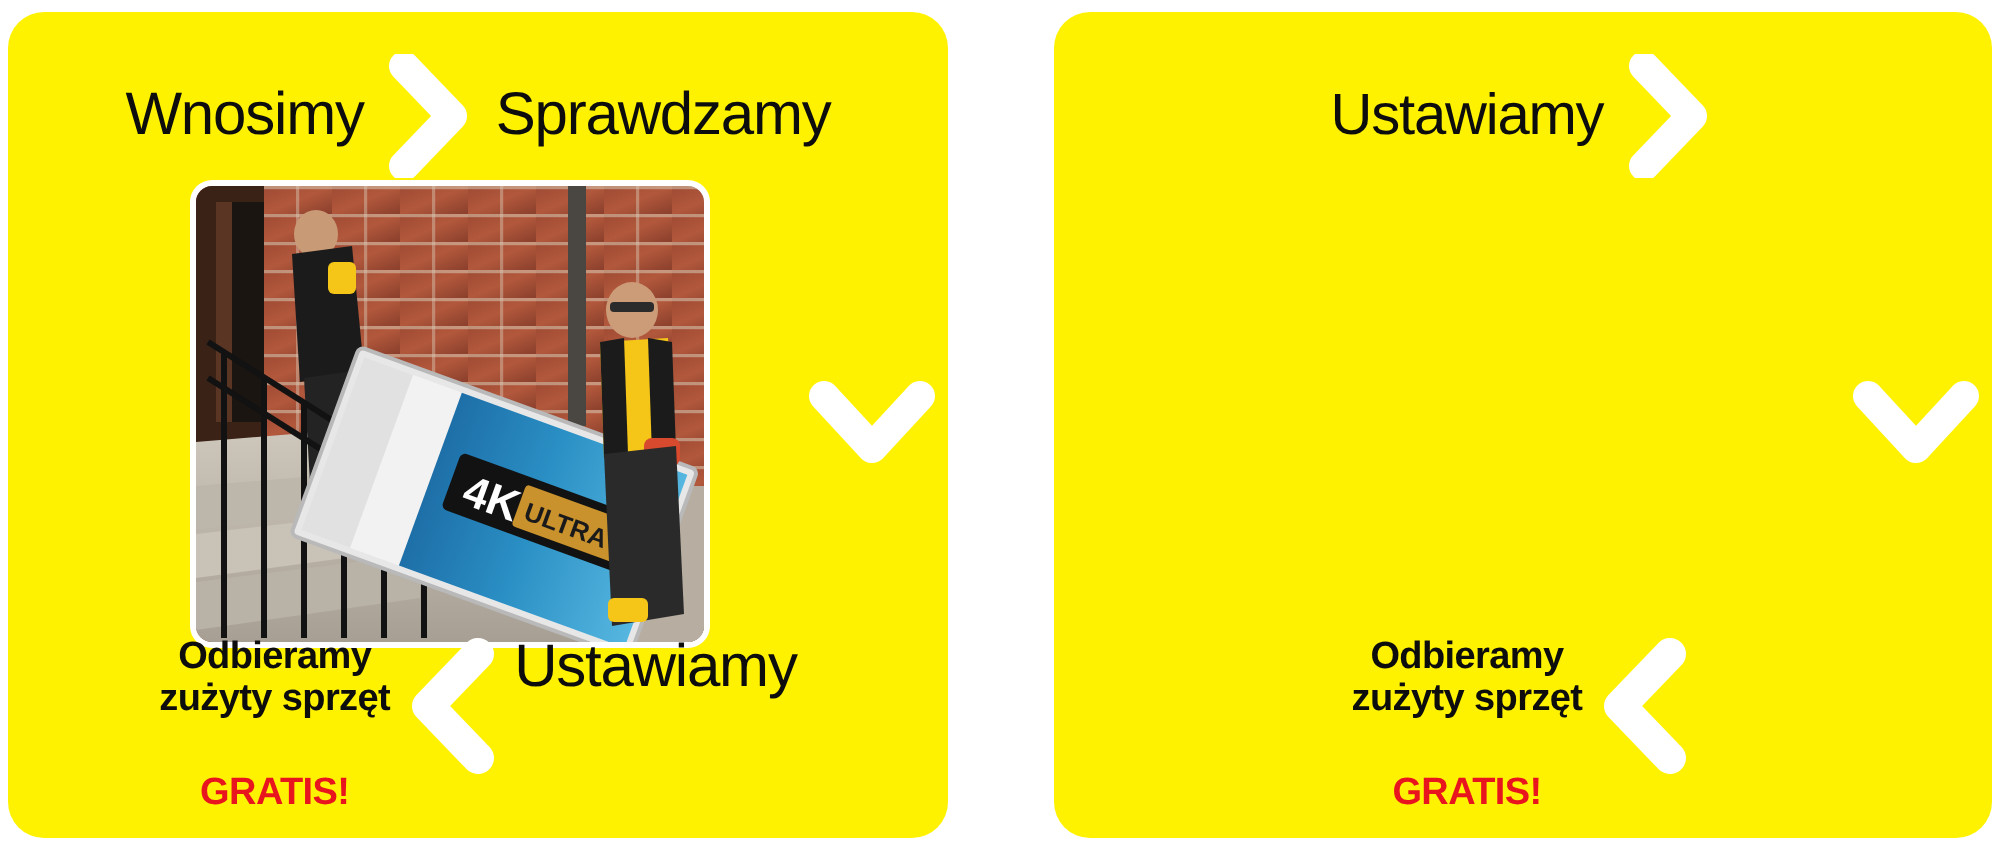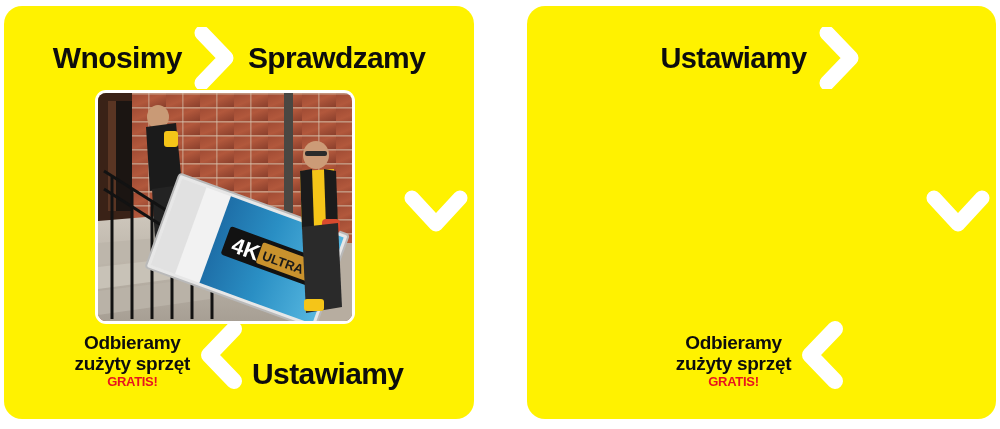--- a/index.html
+++ b/index.html
@@ -15,46 +15,46 @@
   }
   #card-left{left:4px;top:6px;width:470px;height:413px;}
   #card-right{left:527px;top:6px;width:469px;height:413px;}
 
   
   .row-top{
     position:absolute;left:0;top:22px;width:100%;height:60px;
     display:flex;align-items:center;justify-content:center;gap:10px;
   }
   .row-bottom{
-    position:absolute;left:0;bottom:30px;width:100%;height:86px;
-    display:flex;align-items:flex-end;justify-content:center;gap:6px;
+    position:absolute;left:0;bottom:14px;width:100%;height:86px;
+    display:flex;align-items:flex-start;justify-content:center;gap:6px;
   }
 
   .step-label{
     color:#0d0d0d;
-    font-weight:bold;
+    font-weight:normal;
     font-size:30px;
     letter-spacing:-0.6px;
     line-height:1;
     white-space:nowrap;
   }
   #card-right .step-label{font-size:29px;}
   #card-right .label-bottom-main{font-size:28px;}
 
   
   .recycle{
     text-align:center;
     line-height:1.1;
     white-space:nowrap;
   }
   .recycle .l1,.recycle .l2{
     display:block;color:#0d0d0d;font-weight:bold;font-size:19px;letter-spacing:-0.3px;
   }
   .recycle .l3{
-    display:block;color:#e8151e;font-weight:bold;font-size:13px;letter-spacing:-0.3px;
+    display:block;color:#e8151e;font-weight:bold;font-size:19px;letter-spacing:-0.3px;margin-top:26px;
   }
 
   
   .chev{display:block;}
   .chev svg{display:block;}
 
   .chev-right{width:46px;height:62px;}
   .chev-left{width:50px;height:68px;}
   .chev-down{
     position:absolute;right:6px;top:182px;width:64px;height:50px;

